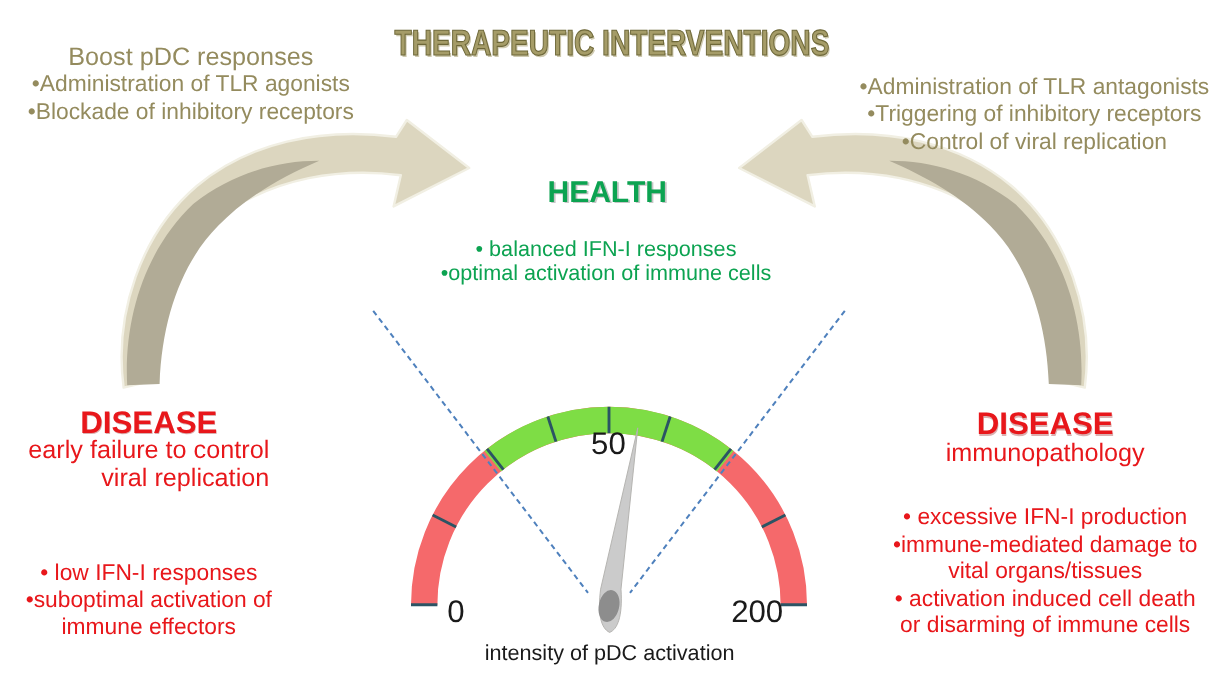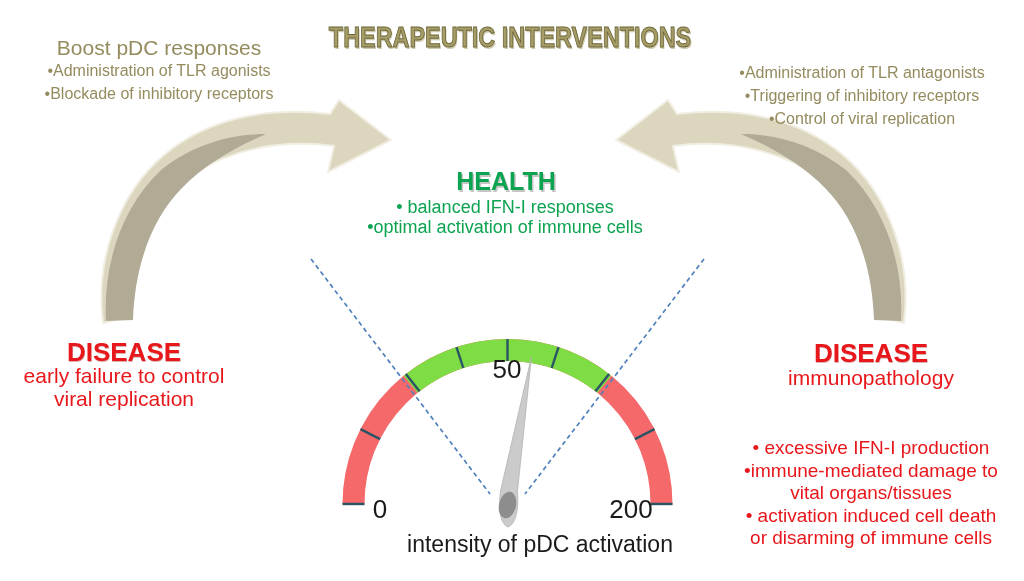--- a/index.html
+++ b/index.html
@@ -18,34 +18,34 @@
     white-space:nowrap;
     z-index:2;
   }
   .olive{color:var(--olive_text);}
   .green{color:var(--green_text);}
   .red{color:var(--red_text);}
   .black{color:var(--label_black);}
   .h21{font-size:21px;font-weight:normal;line-height:23px;}
   .h25{font-size:25px;font-weight:bold;line-height:27px;}
   .h26{font-size:26px;font-weight:bold;line-height:27px;}
-  .l19{font-size:16px;line-height:23px;}
-  .l19t{font-size:19px;line-height:22.5px;margin-top:16px;}
+  .l19{font-size:19px;line-height:23px;}
+  .l19t{font-size:19px;line-height:22.5px;}
   .l18{font-size:18px;line-height:19.5px;}
-  .l21{font-size:21px;line-height:23px;}
+  .l21{font-size:21px;line-height:23px;text-align:right;}
   .num{font-size:26px;line-height:28px;}
-  .axis{font-size:23px;line-height:26px;margin-left:32px;}
+  .axis{font-size:18px;line-height:26px;}
   #title{
     font-size:30px;font-weight:bold;line-height:34px;
     color:var(--title_fill);
     -webkit-text-stroke:1px var(--title_outline);
     text-shadow:1.5px 1.5px 0 #cfcab0;
     transform:translateX(-50%) scaleX(0.78);
   }
-  .health-head{text-shadow:1.5px 1.5px 0 rgba(140,140,140,0.5);margin-top:21px;}
+  .health-head{text-shadow:1.5px 1.5px 0 rgba(140,140,140,0.5);}
   .disease-head{text-shadow:0.5px 1px 0 rgba(150,30,30,0.35);}
 </style>
 </head>
 <body>
 
 <div id="canvas">
 
   <svg id="art" viewBox="0 0 1024 581" xmlns="http://www.w3.org/2000/svg">
 
     <g>
@@ -99,20 +99,25 @@
   <div class="t l18 green" style="left:505px;top:198px">
     <div>• balanced IFN-I responses</div>
     <div>•optimal activation of immune cells</div>
   </div>
 
   <div class="t h26 red disease-head" style="left:124px;top:339px">DISEASE</div>
   <div class="t l21 red" style="left:124px;top:364px">
     <div>early failure to control</div>
     <div>viral replication</div>
   </div>
+  <div class="t l19t red" style="left:124px;top:467px">
+    <div>• low IFN-I responses</div>
+    <div>•suboptimal activation of</div>
+    <div>immune effectors</div>
+  </div>
 
   <div class="t h26 red disease-head" style="left:871px;top:340px">DISEASE</div>
   <div class="t l21 red" style="left:871px;top:366px">
     <div>immunopathology</div>
   </div>
   <div class="t l19t red" style="left:871px;top:421px">
     <div>• excessive IFN-I production</div>
     <div>•immune-mediated damage to</div>
     <div>vital organs/tissues</div>
     <div>• activation induced cell death</div>

